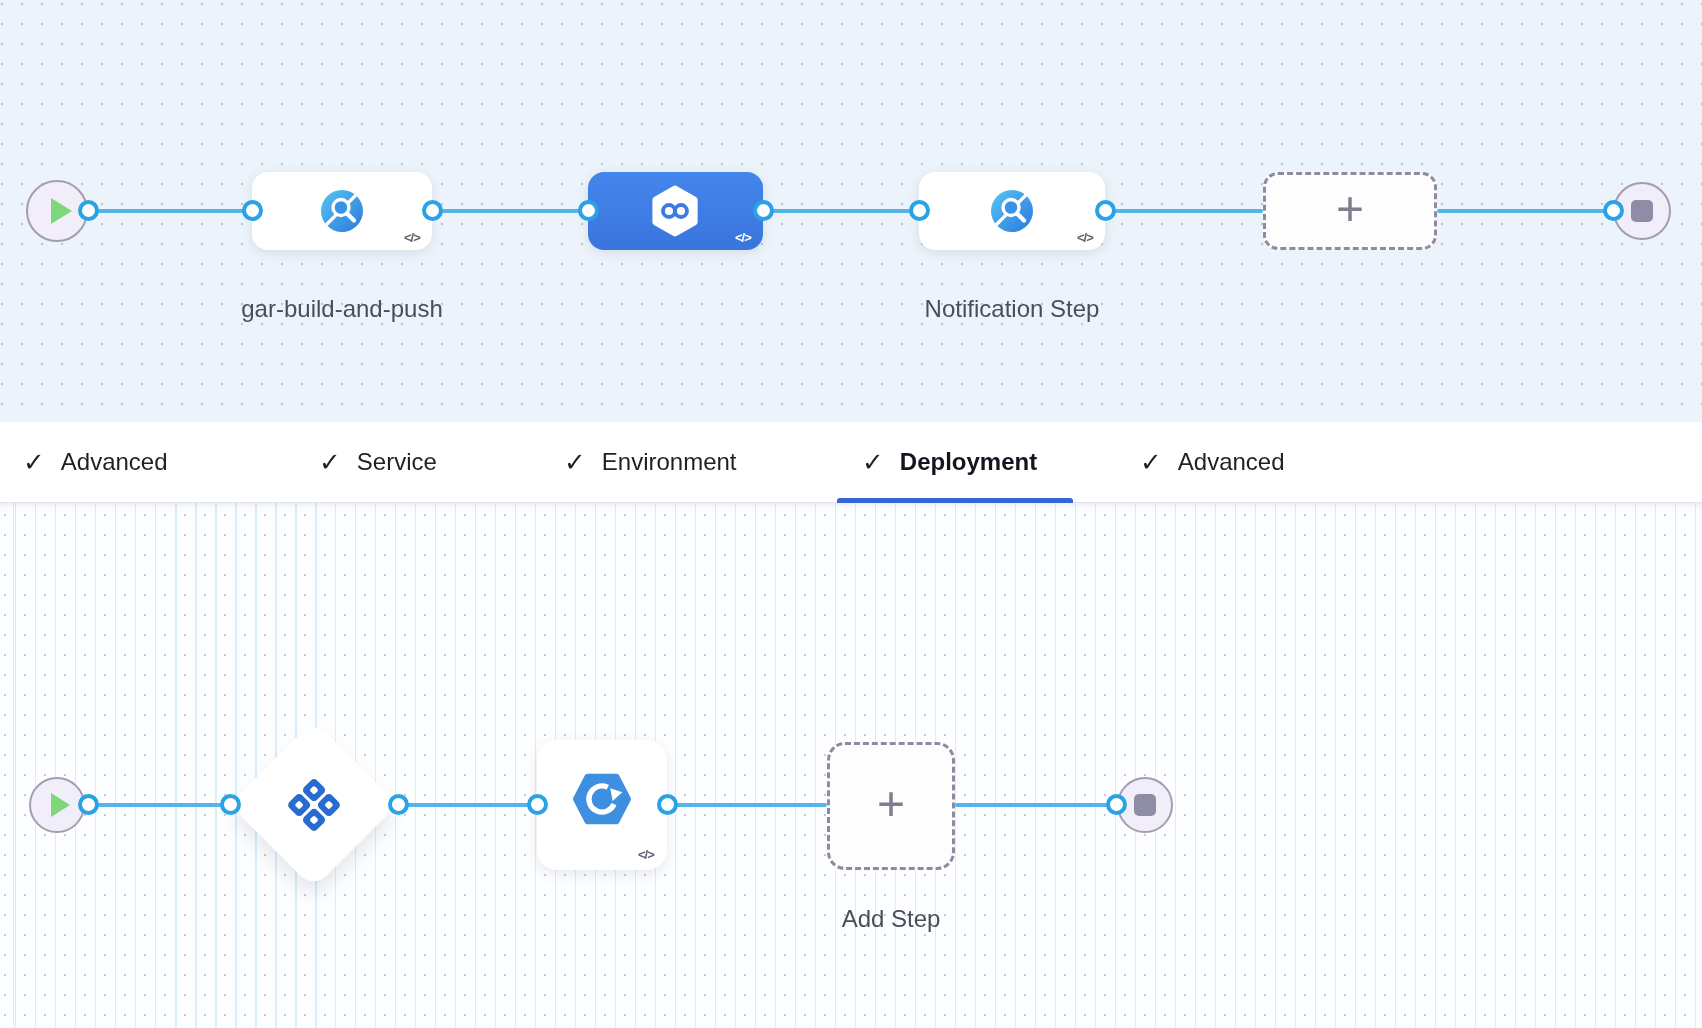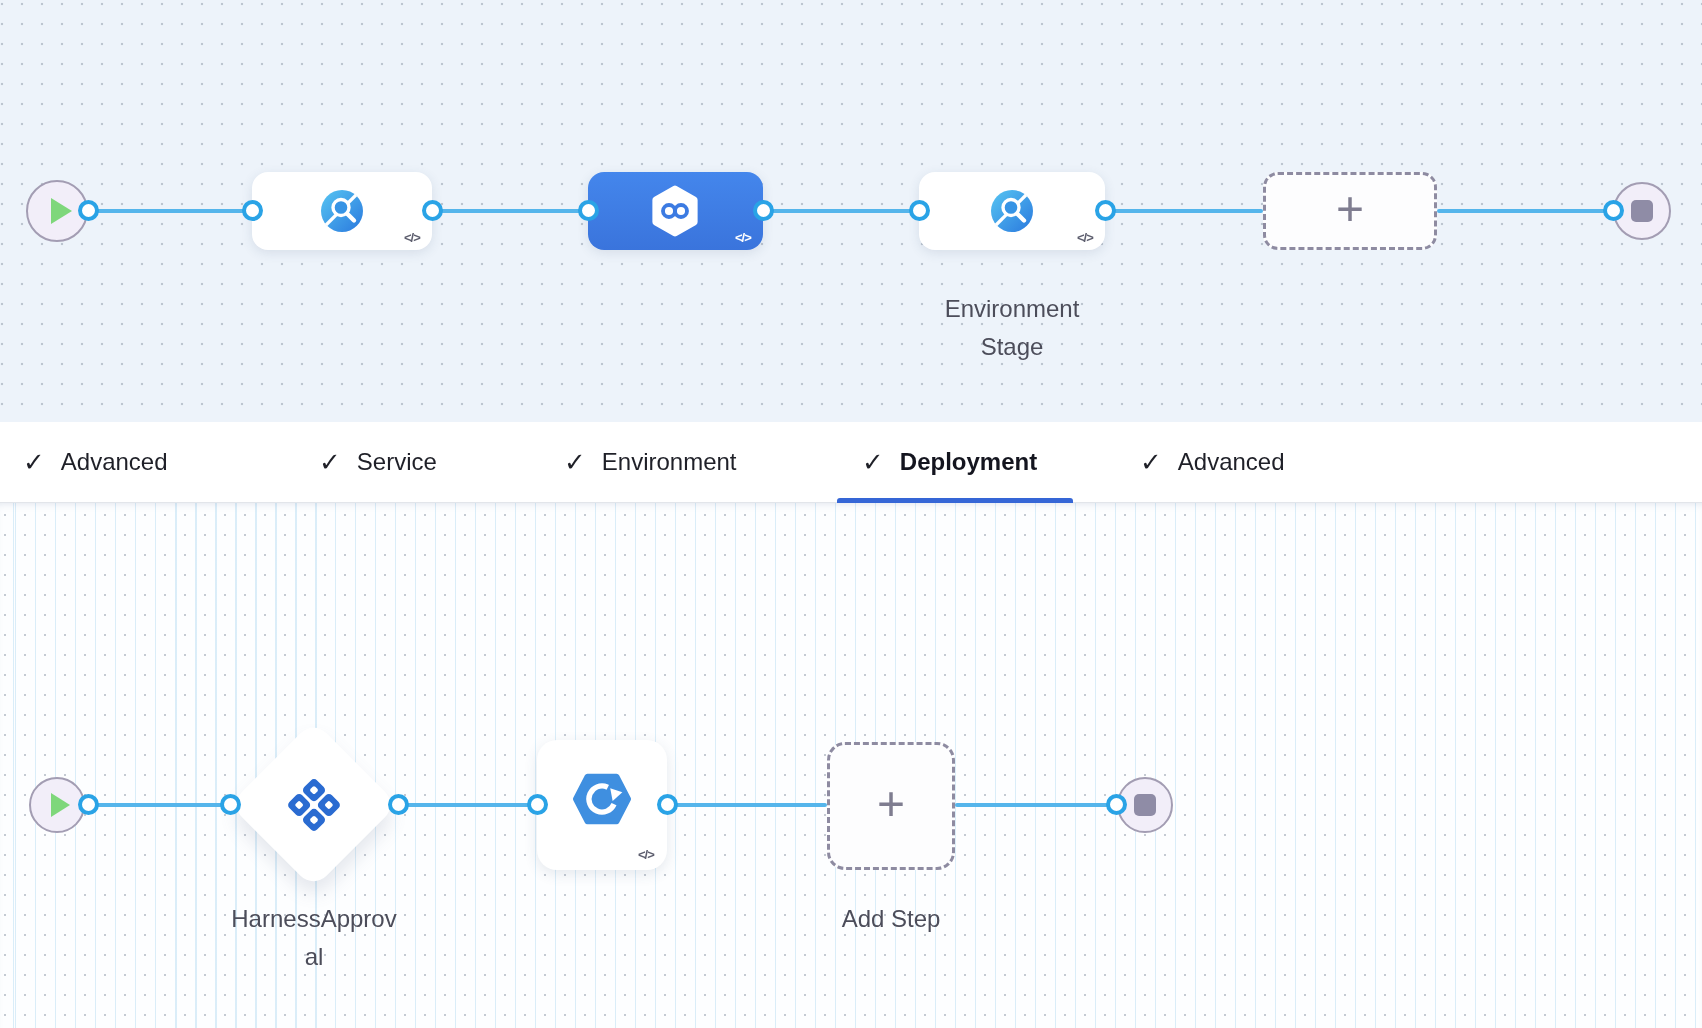--- a/index.html
+++ b/index.html
@@ -146,21 +146,22 @@
 
     <div class="port" style="left:78px;top:200px"></div>
     <div class="port" style="left:242px;top:200px"></div>
     <div class="port" style="left:422px;top:200px"></div>
     <div class="port" style="left:578px;top:200px"></div>
     <div class="port" style="left:753px;top:200px"></div>
     <div class="port" style="left:909px;top:200px"></div>
     <div class="port" style="left:1095px;top:200px"></div>
     <div class="port" style="left:1603px;top:200px"></div>
 
-    <div class="node-label" style="left:922px;top:290px;width:180px">Environment Stage</div>
+    <div class="node-label" style="left:232px;top:290px;width:220px">gar-build-and-push</div>
+    <div class="node-label" style="left:922px;top:290px;width:180px">Notification Step</div>
   </div>
 
   <div class="tabbar">
     <div class="tab" style="left:23px">
       <span class="check">✓</span>
       <span class="tab-label">Advanced</span>
     </div>
     <div class="tab" style="left:319px">
       <span class="check">✓</span>
       <span class="tab-label">Service</span>
@@ -222,17 +223,16 @@
       <span class="plus">+</span>
     </div>
 
     <div class="port" style="left:78px;top:291px"></div>
     <div class="port" style="left:220px;top:291px"></div>
     <div class="port" style="left:388px;top:291px"></div>
     <div class="port" style="left:527px;top:291px"></div>
     <div class="port" style="left:657px;top:291px"></div>
     <div class="port" style="left:1106px;top:291px"></div>
 
-    <div class="node-label wrap-any" style="left:225px;top:397px;width:178px">HarnessApproval</div>
     <div class="node-label" style="left:791px;top:397px;width:200px;white-space:nowrap">Add Step</div>
   </div>
 
 </div>
 
 </body></html>

